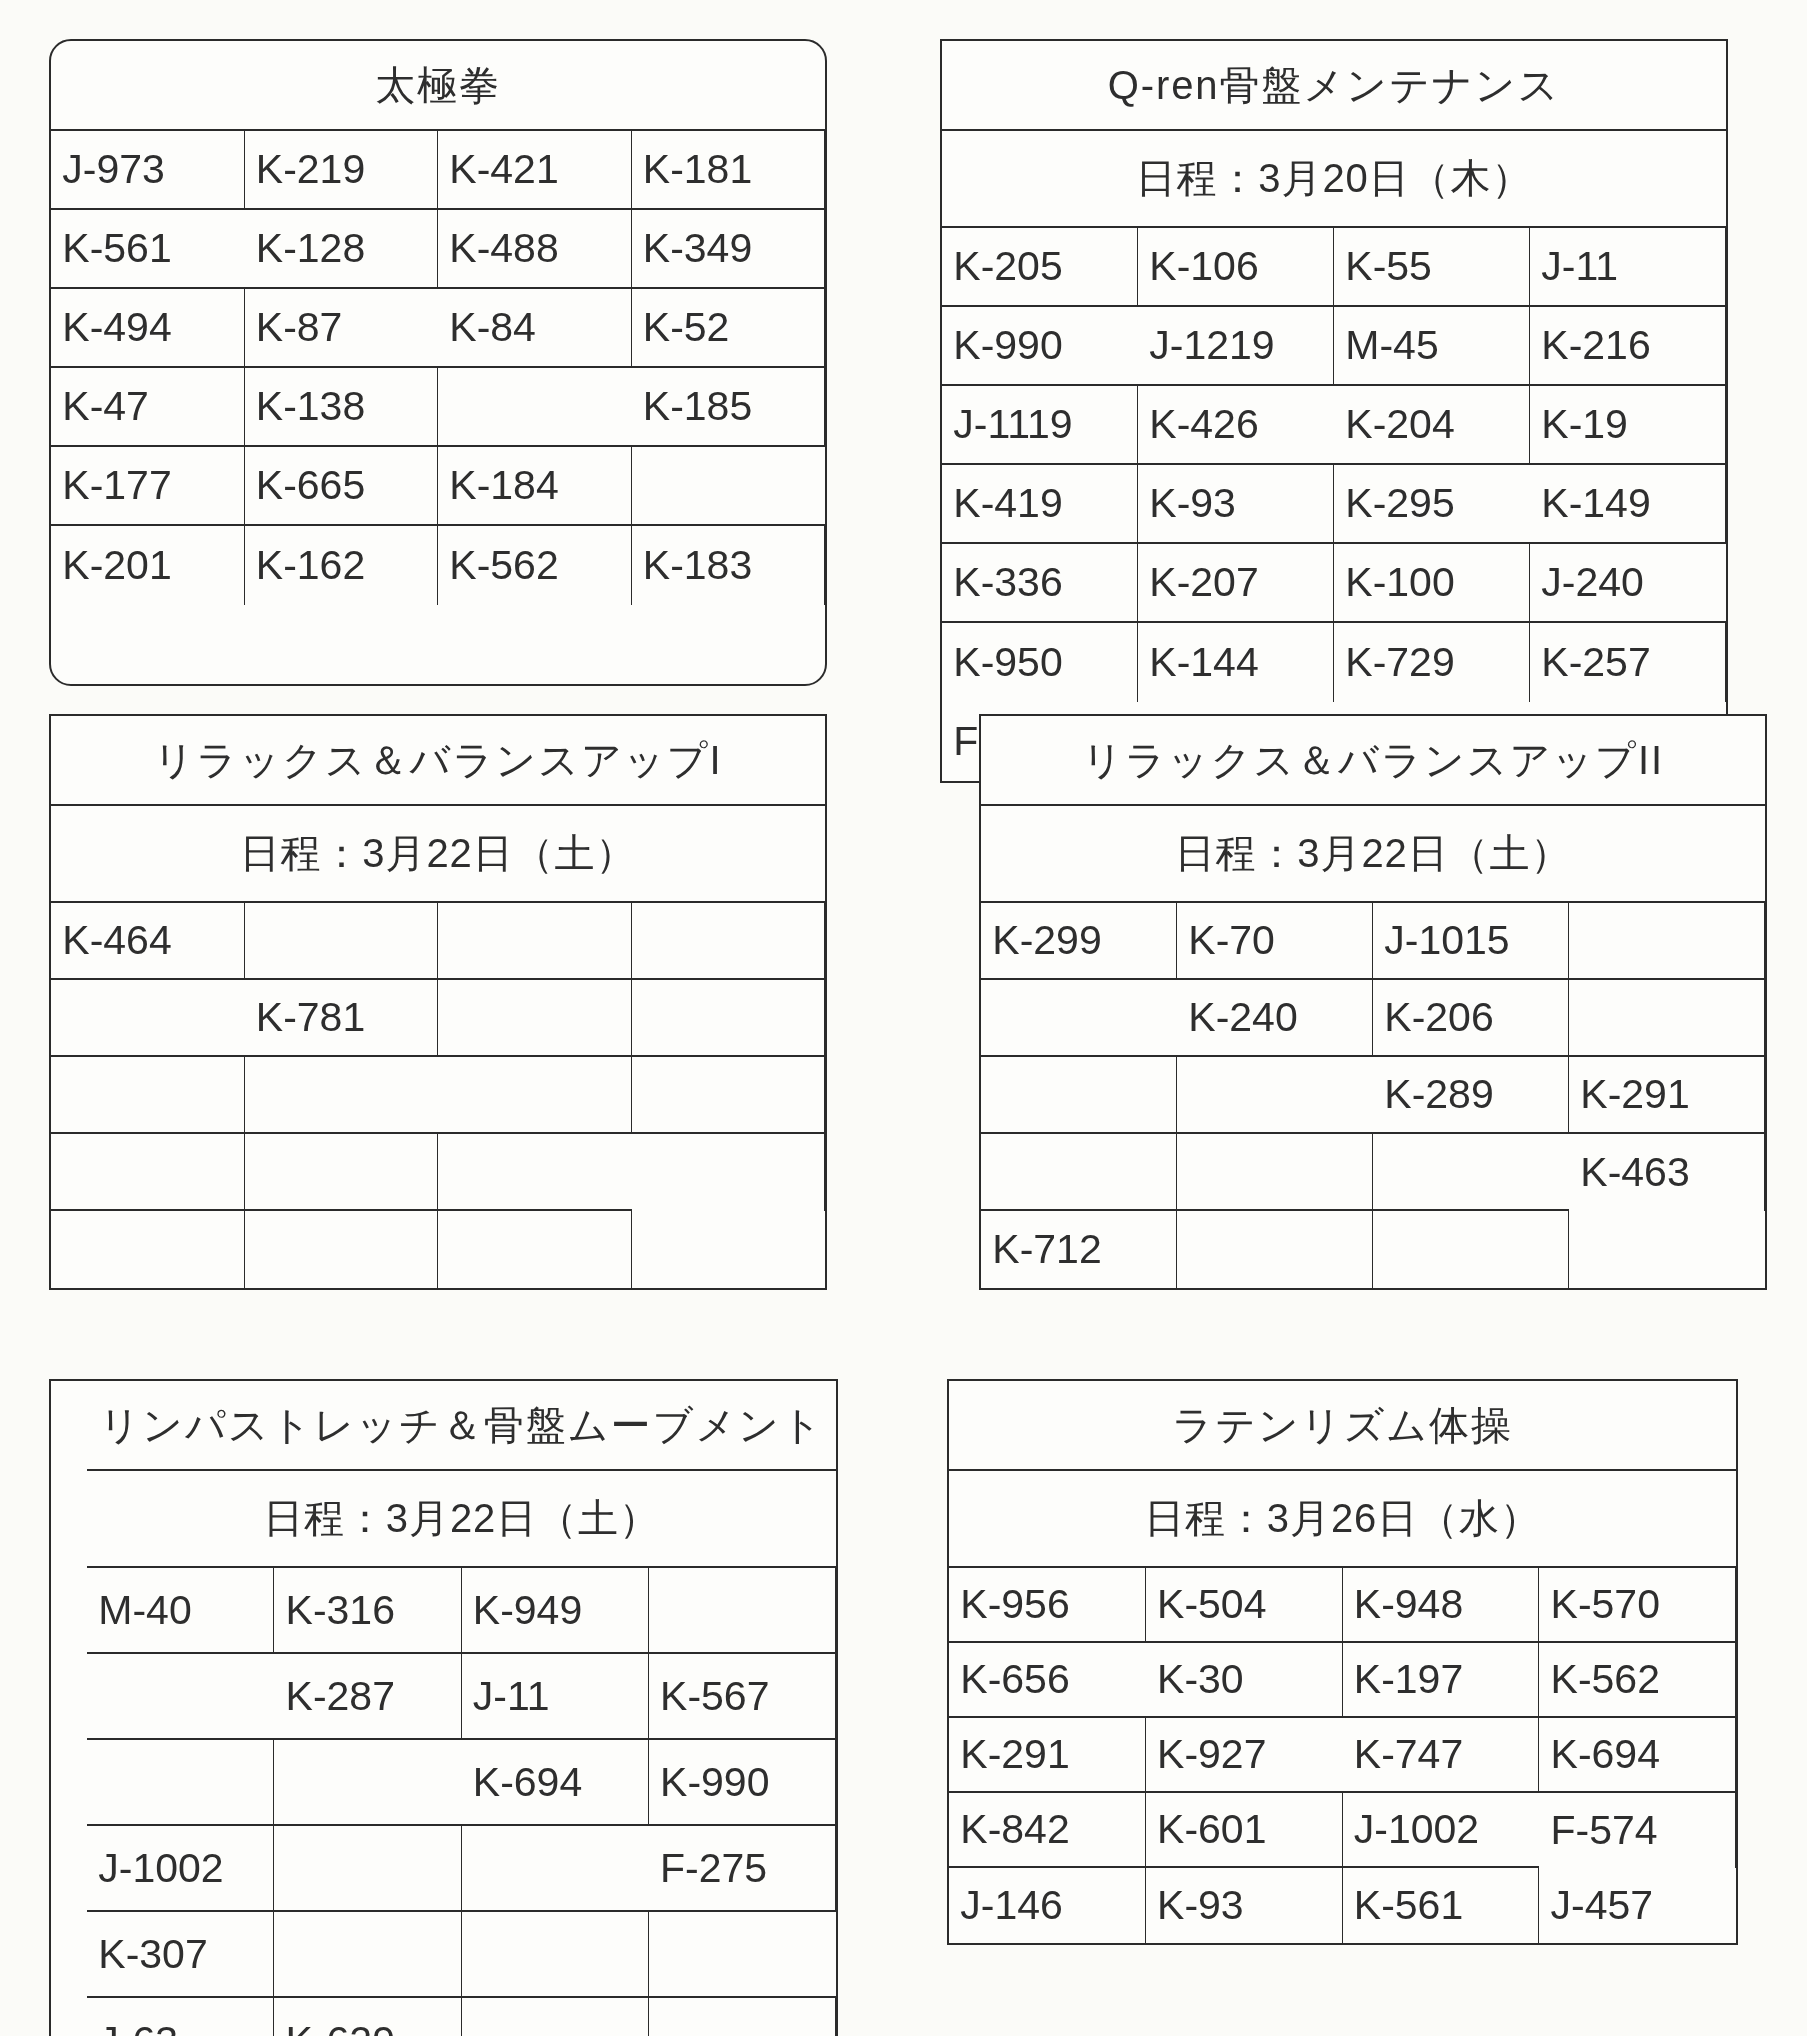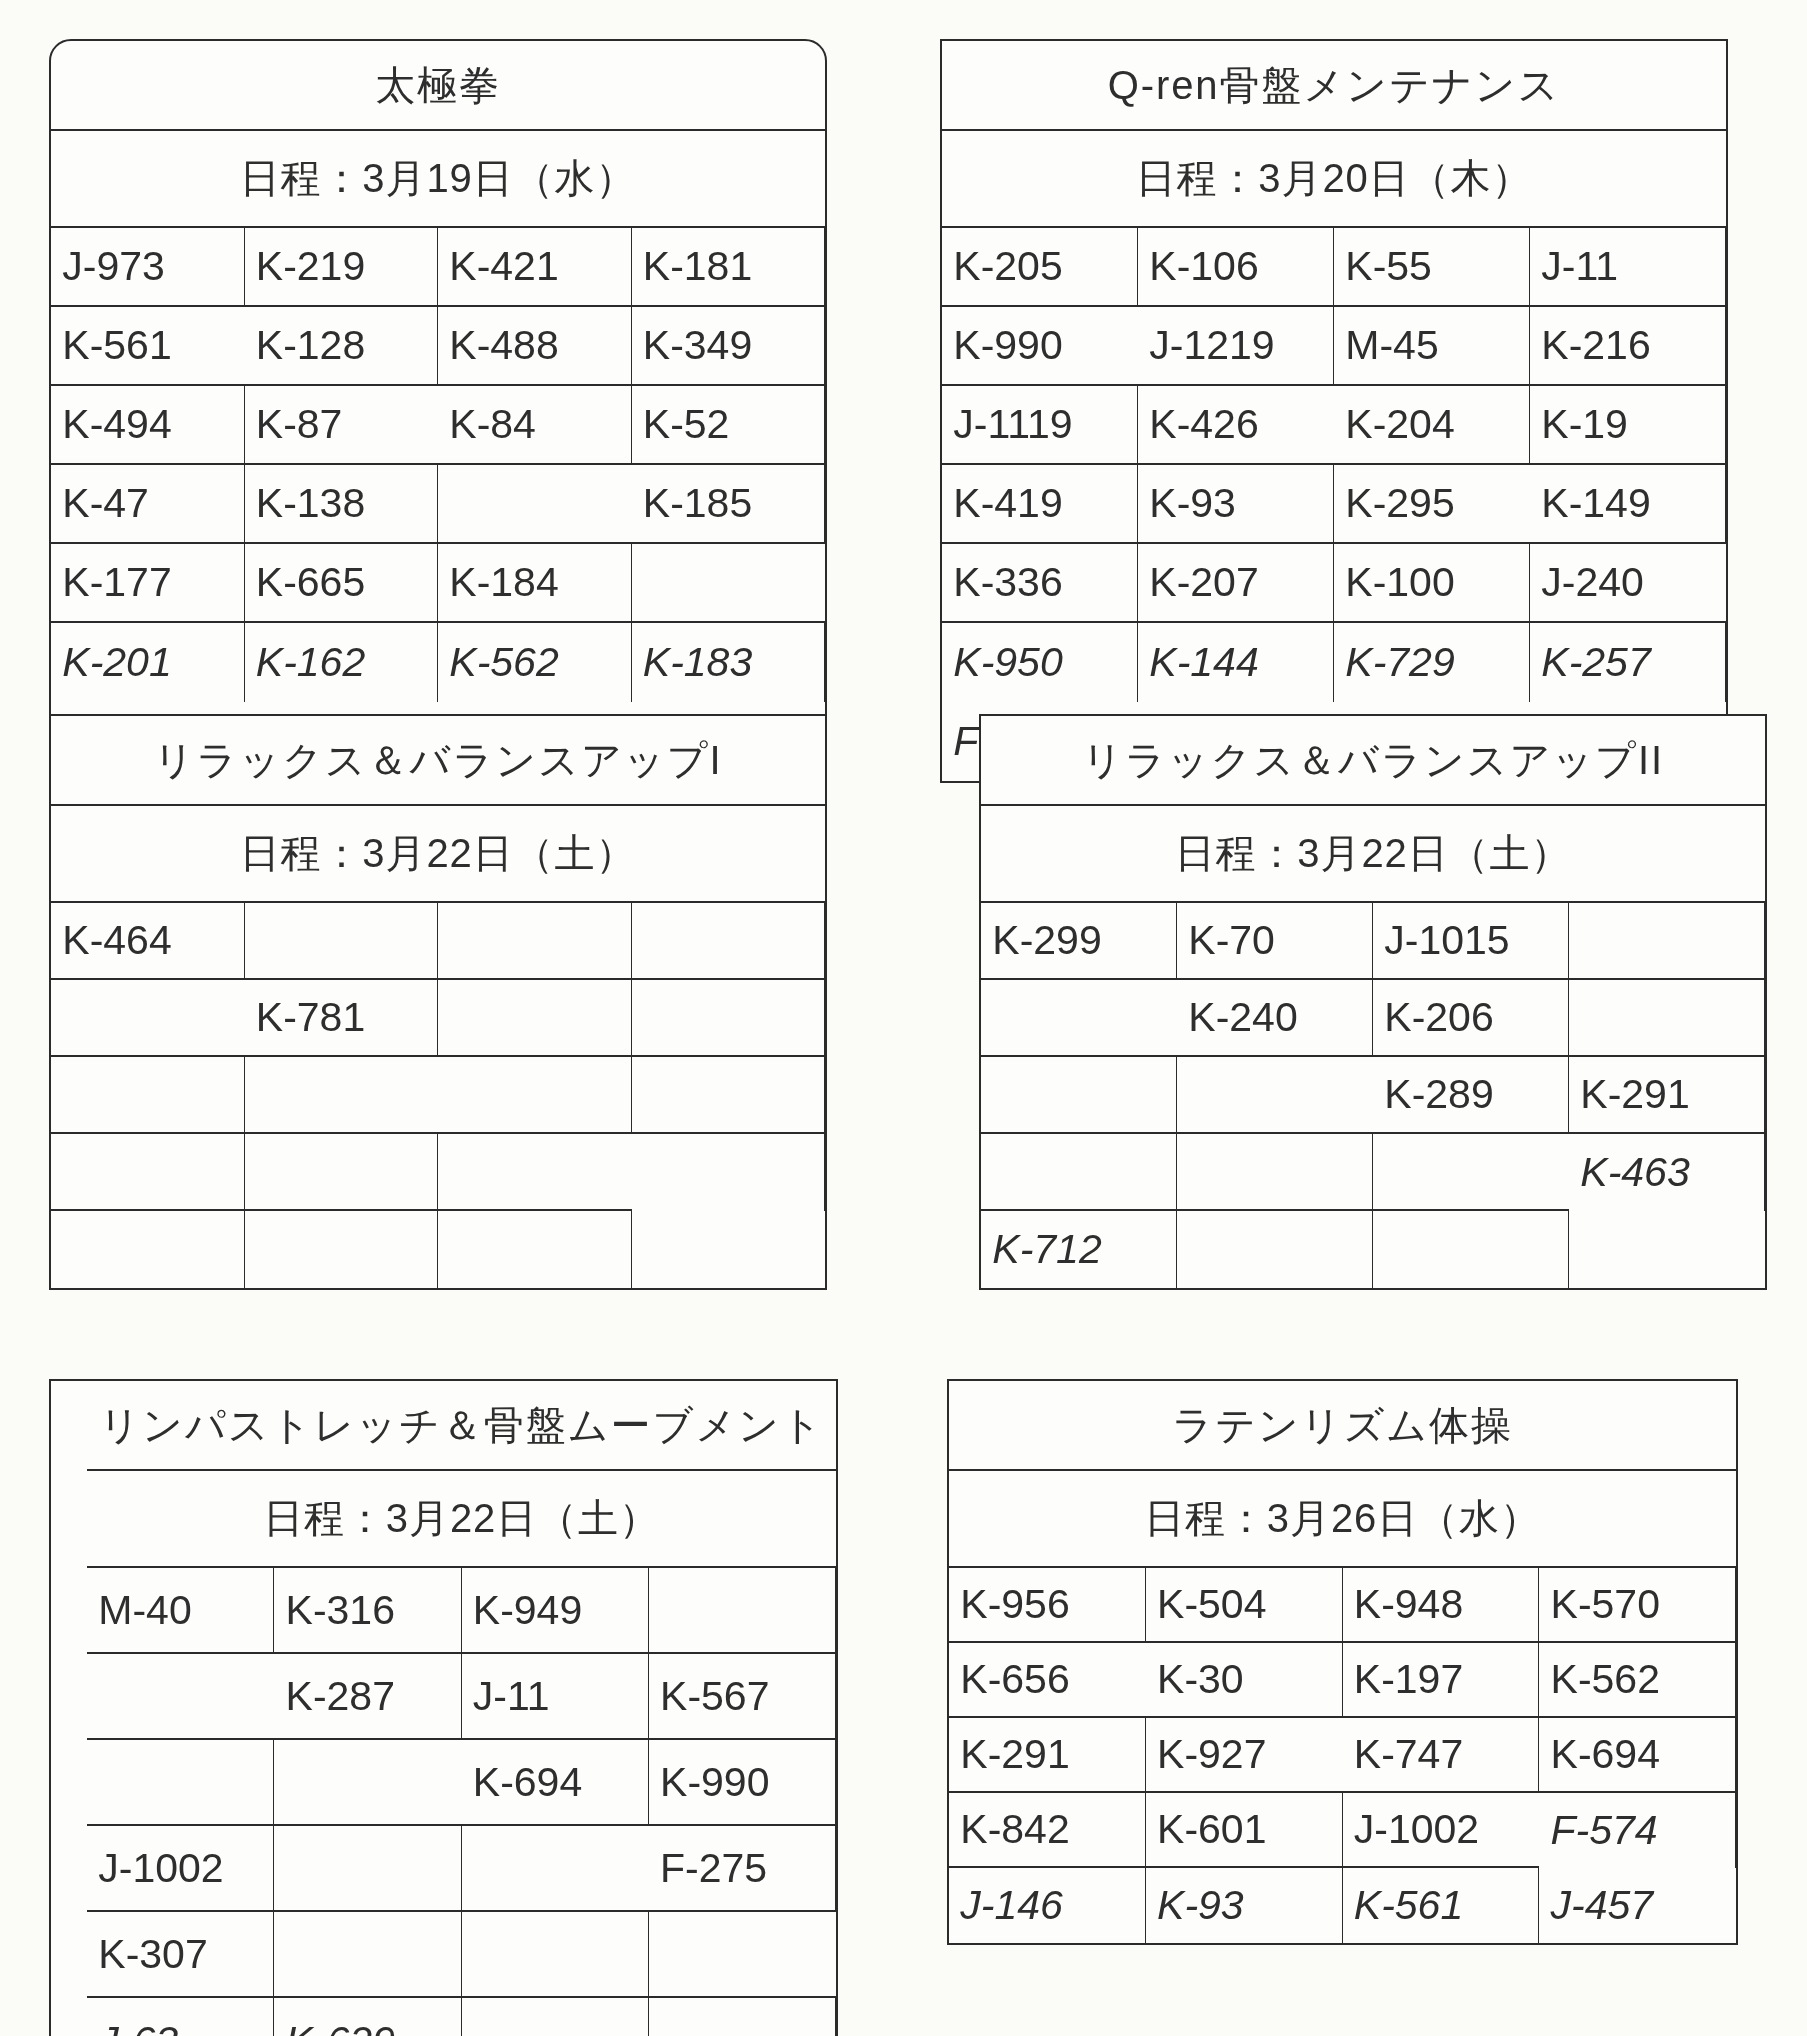--- a/index.html
+++ b/index.html
@@ -47,37 +47,36 @@
     border-right: 1.9px solid #2b2b2b;
     border-bottom: 2.8px solid #2b2b2b;
     display: flex;
     align-items: center;
     padding-left: 11.3px;
     font-size: 41px;
     white-space: nowrap;
     overflow: hidden;
   }
   .cell:nth-child(5n) { border-right: none; }
-  .grid .cell:nth-last-child(-n+5) { border-bottom: none; font-style: italic; }
+  .grid .cell:nth-last-child(-n+5) { border-bottom: none; }
 
   .pos0 { left: 49px;   top: 39px;   width: 778px; border-radius: 22px; --rh: 79px; }
   .pos1 { left: 940px;  top: 39px;   width: 788px; --rh: 79px; }
   .pos2 { left: 49px;   top: 714px;  width: 778px; --rh: 77px; }
   .pos3 { left: 979px;  top: 714px;  width: 788px; --rh: 77px; }
   .pos4 { left: 49px;   top: 1379px; width: 789px; padding-left: 36px; --rh: 86px; }
   .pos5 { left: 947px; top: 1379px; width: 791px; --rh: 75px; }
 </style>
 </head>
 <body>
 
 <main>
 
   <section class="sched pos0">
     <div class="title-row">太極拳</div>
-    <div class="date-row">日程：3月19日（水）</div>
     <div class="grid">
         <div class="cell">J-973</div>
         <div class="cell">K-219</div>
         <div class="cell">K-421</div>
         <div class="cell">K-181</div>
         <div class="cell">K-561</div>
         <div class="cell">K-128</div>
         <div class="cell">K-488</div>
         <div class="cell">K-349</div>
         <div class="cell">K-494</div>

